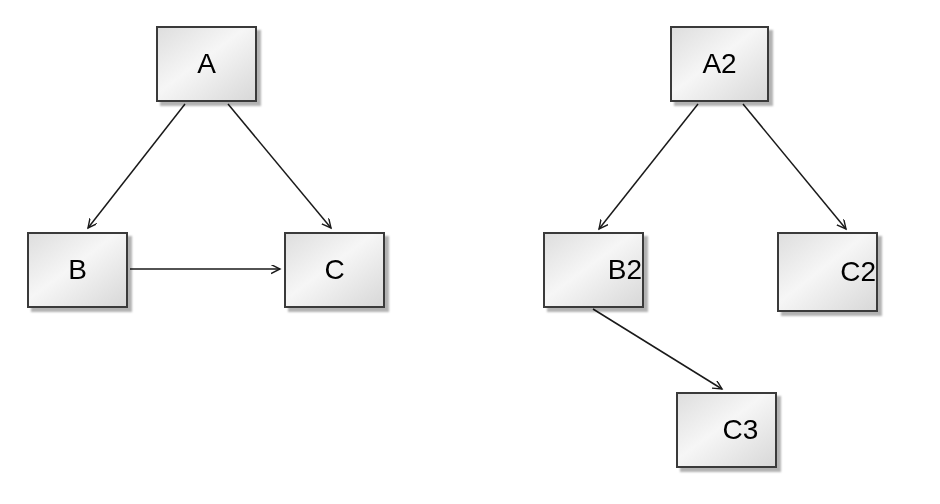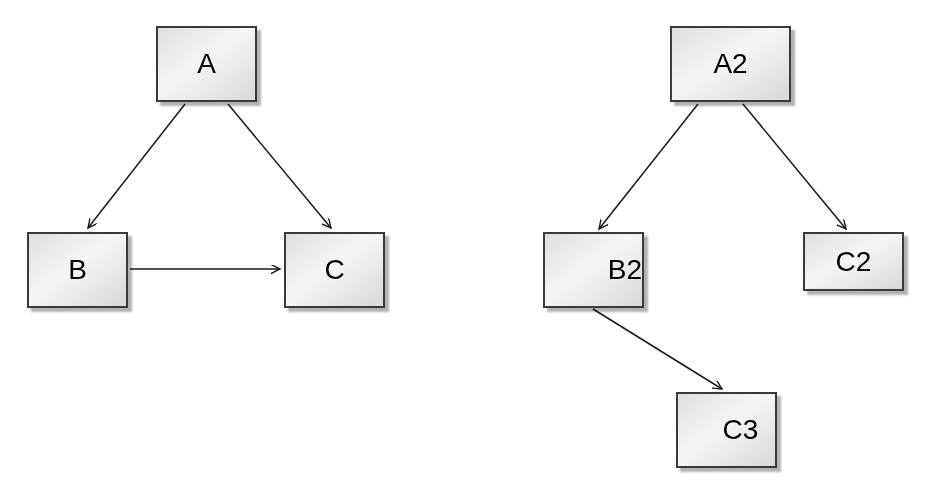--- a/index.html
+++ b/index.html
@@ -60,26 +60,26 @@
   <div id="node-layer">
       <div class="node" style="left: 156px; top: 26px; width: 101px; height: 76px;">
         <span>A</span>
       </div>
       <div class="node" style="left: 27px; top: 232px; width: 101px; height: 76px;">
         <span>B</span>
       </div>
       <div class="node" style="left: 284px; top: 232px; width: 101px; height: 76px;">
         <span>C</span>
       </div>
-      <div class="node" style="left: 670px; top: 26px; width: 121px; height: 76px;">
+      <div class="node" style="left: 670px; top: 26px; width: 99px; height: 76px;">
         <span>A2</span>
       </div>
       <div class="node" style="left: 543px; top: 232px; width: 101px; height: 76px; justify-content: flex-end;">
         <span>B2</span>
       </div>
-      <div class="node" style="left: 803px; top: 232px; width: 101px; height: 59px;">
+      <div class="node" style="left: 777px; top: 232px; width: 101px; height: 80px; justify-content: flex-end;">
         <span>C2</span>
       </div>
       <div class="node" style="left: 676px; top: 392px; width: 101px; height: 76px; padding-left: 28px;">
         <span>C3</span>
       </div>
     </div>
 </div>
 
 </body></html>

